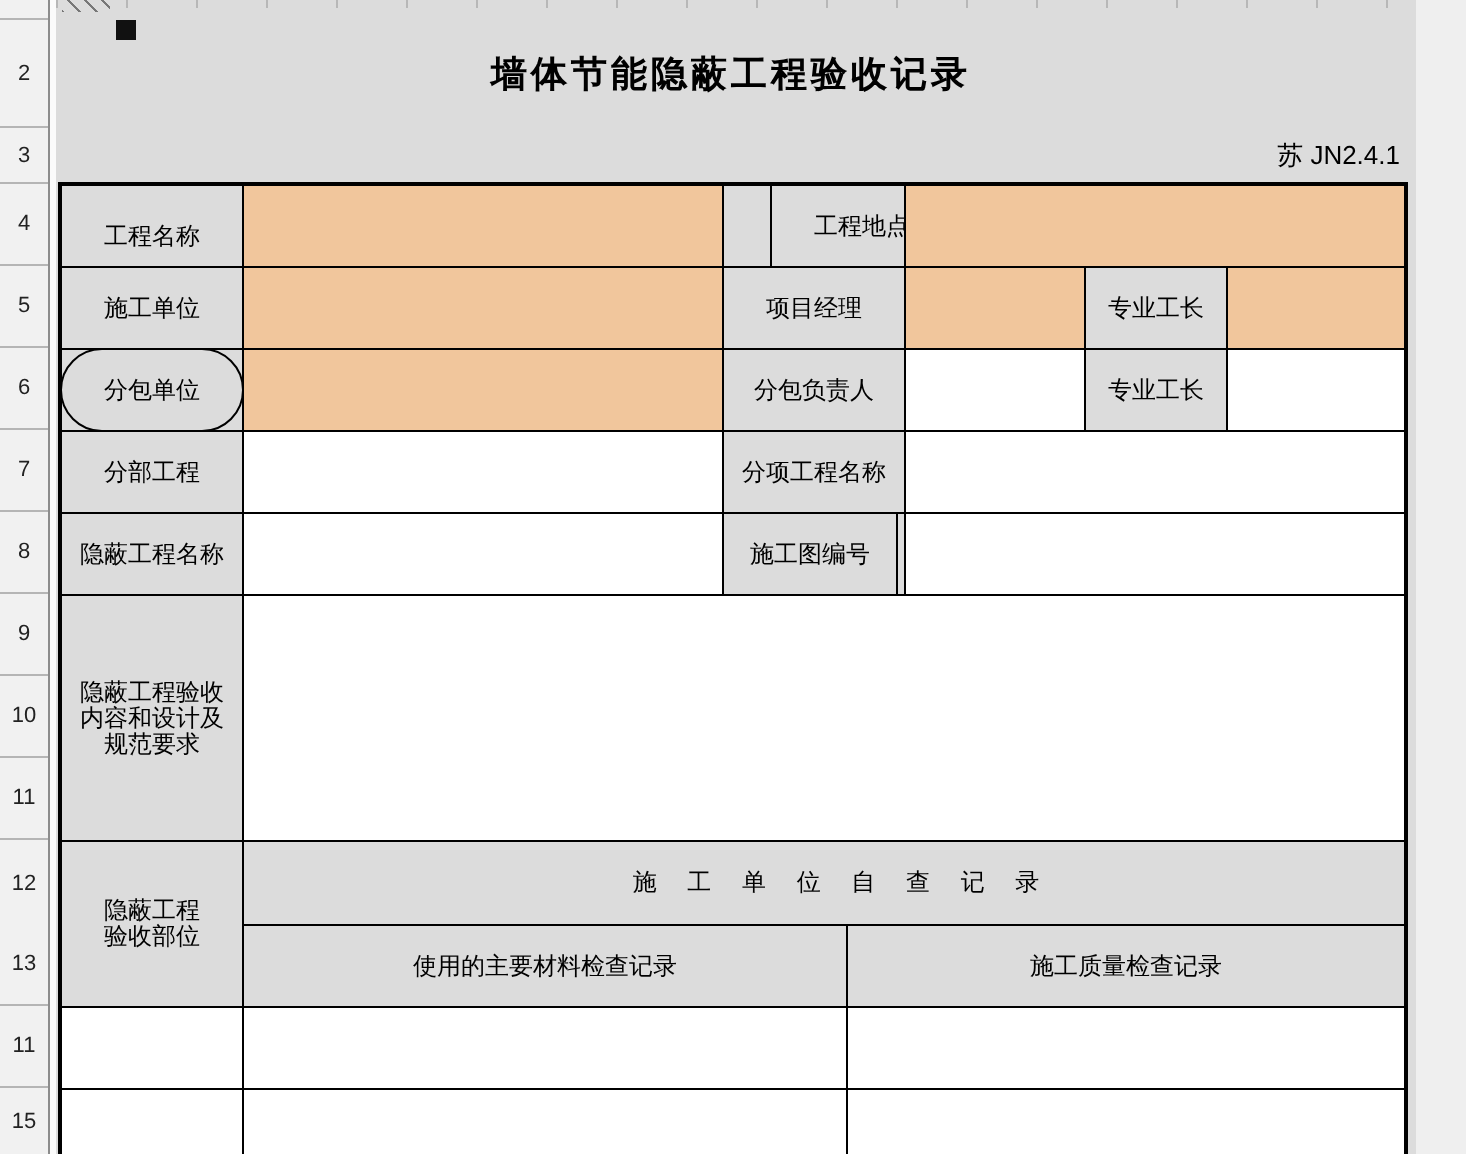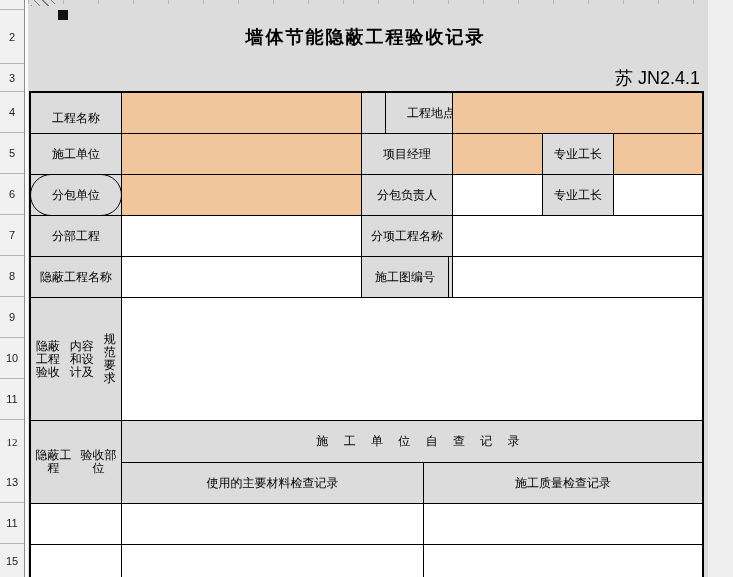--- a/index.html
+++ b/index.html
@@ -46,33 +46,33 @@
   }
   
   #title-row{
     position:absolute; left:29px; top:10px; width:673px; height:54px;
     display:flex; align-items:center; justify-content:center;
     font-size:18px; font-weight:bold; letter-spacing:2px;
   }
   #code-row{
     position:absolute; left:29px; top:64px; width:671px; height:28px;
     display:flex; align-items:center; justify-content:flex-end;
-    font-size:18px; padding-right:4px;
+    font-size:13px; padding-right:4px;
   }
   
   .cell{
     position:absolute; box-sizing:border-box;
     border:1px solid #000;
     display:flex; align-items:center; justify-content:center;
     font-size:12px; line-height:13px; text-align:center;
     background:#fff; overflow:hidden;
   }
   .lbl{ background:var(--label-fill,#dcdcdc); }
   .acc{ background:var(--accent-fill,#f1c69c); }
-  .multiline{ flex-direction:row; }
+  .multiline{ flex-direction:column; }
   .spaced{ letter-spacing:6px; padding-left:18px; }
   #table-outline{
     position:absolute; left:29px; top:91px; width:675px; height:496px;
     border:2px solid #000; box-sizing:border-box;
     pointer-events:none; background:transparent;
   }
 </style>
 </head>
 <body>
 
@@ -89,21 +89,21 @@
     <div class="rownum" style="top:10px;height:54px;">2</div>
     <div class="rownum" style="top:64px;height:28px;">3</div>
     <div class="rownum" style="top:92px;height:41px;">4</div>
     <div class="rownum" style="top:133px;height:41px;">5</div>
     <div class="rownum" style="top:174px;height:41px;">6</div>
     <div class="rownum" style="top:215px;height:41px;">7</div>
     <div class="rownum" style="top:256px;height:41px;">8</div>
     <div class="rownum" style="top:297px;height:41px;">9</div>
     <div class="rownum" style="top:338px;height:41px;">10</div>
     <div class="rownum" style="top:379px;height:41px;">11</div>
-    <div class="rownum" style="top:421px;height:42px;font-family:Liberation Serif, serif;">12</div>
+    <div class="rownum" style="top:421px;height:42px;">12</div>
     <div class="rownum" style="top:462px;height:41px;">13</div>
     <div class="rownum" style="top:503px;height:41px;">11</div>
     <div class="rownum" style="top:544px;height:33px;border-bottom:none;">15</div>
   </div>
   <div id="header-gutter"></div>
 
   <div id="title-row">墙体节能隐蔽工程验收记录</div>
   <div id="code-row">苏 JN2.4.1</div>
 
   <div class="cell lbl" style="left:30px;top:92px;width:92px;height:52px;">工程名称</div>

